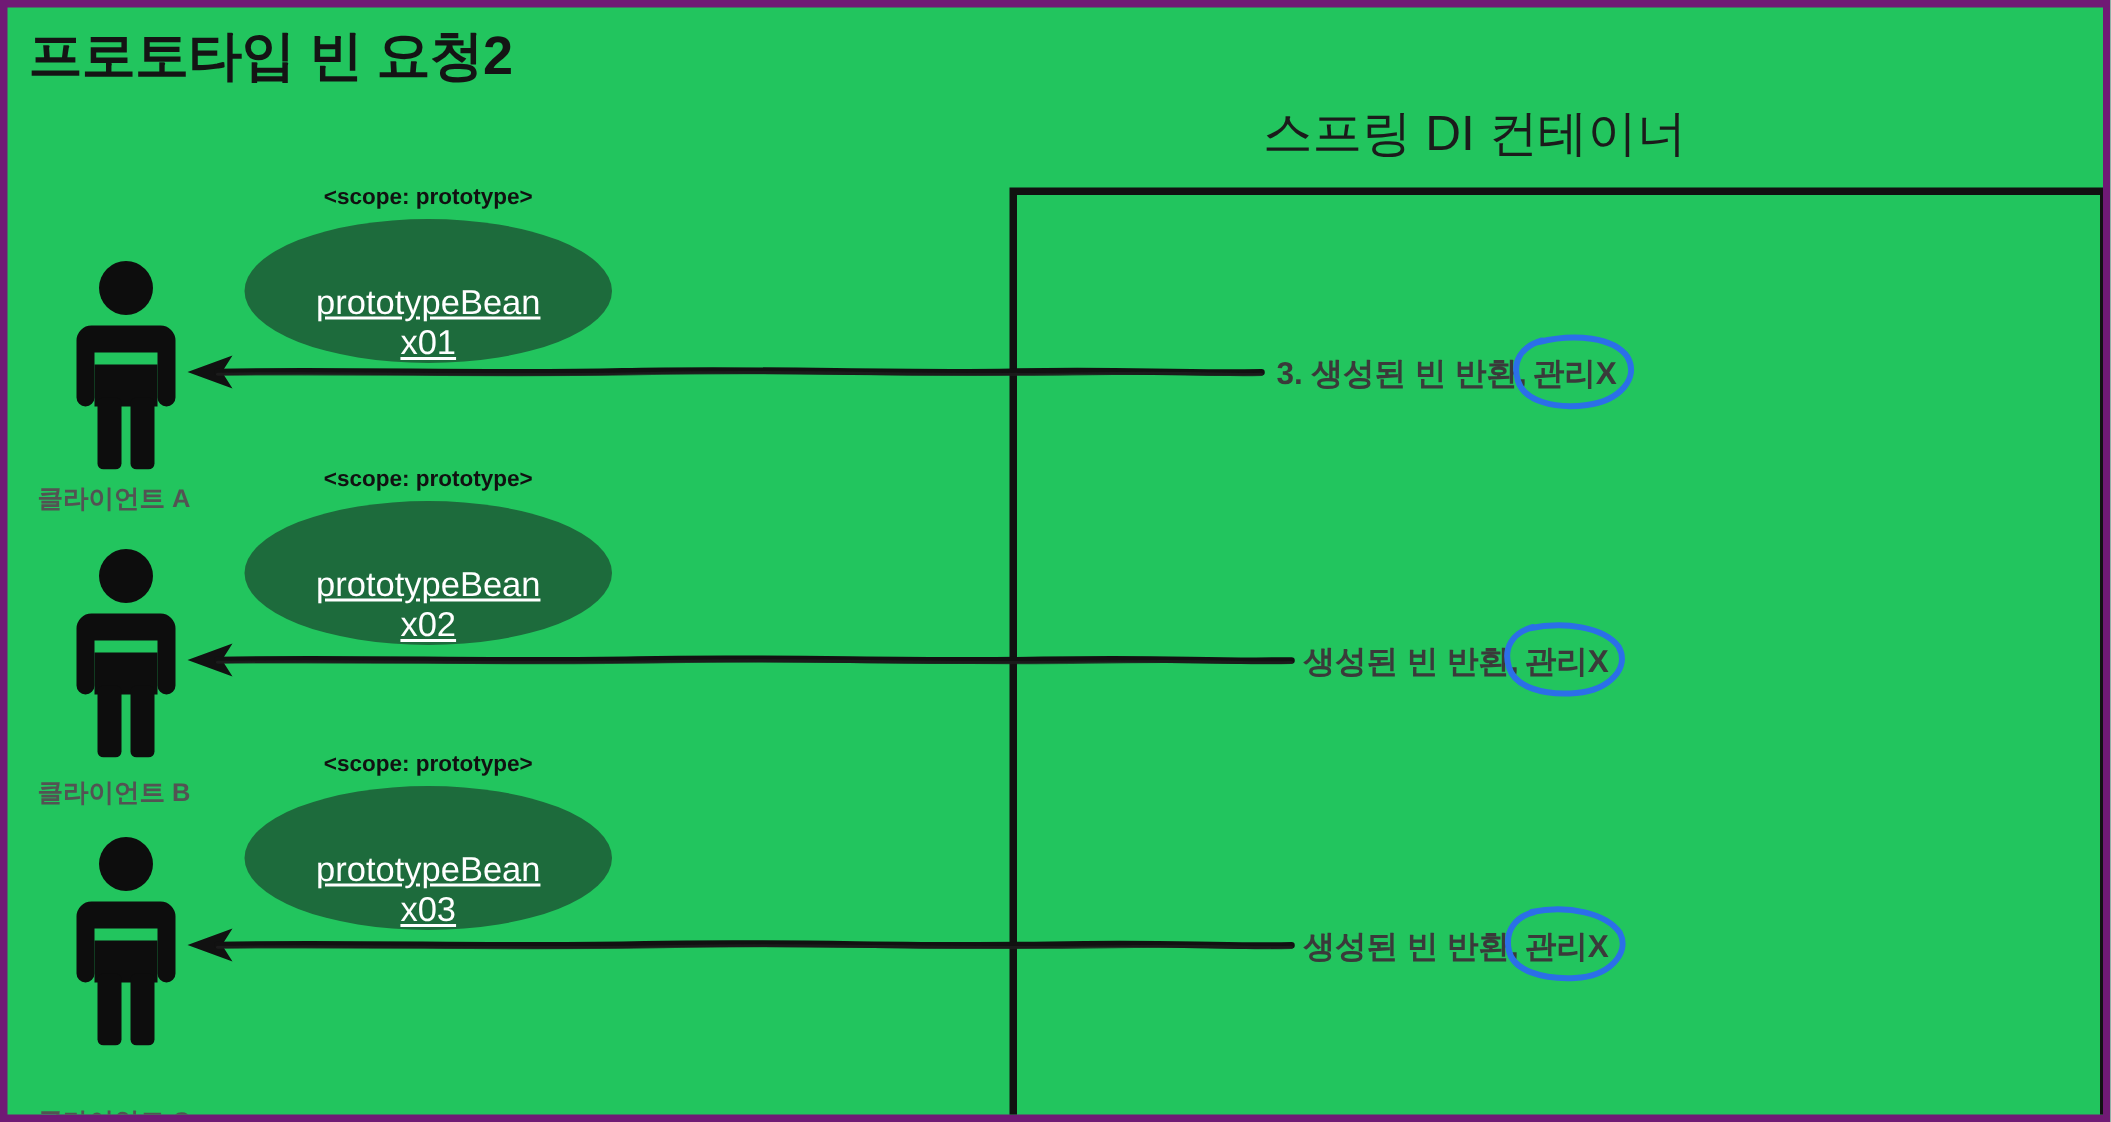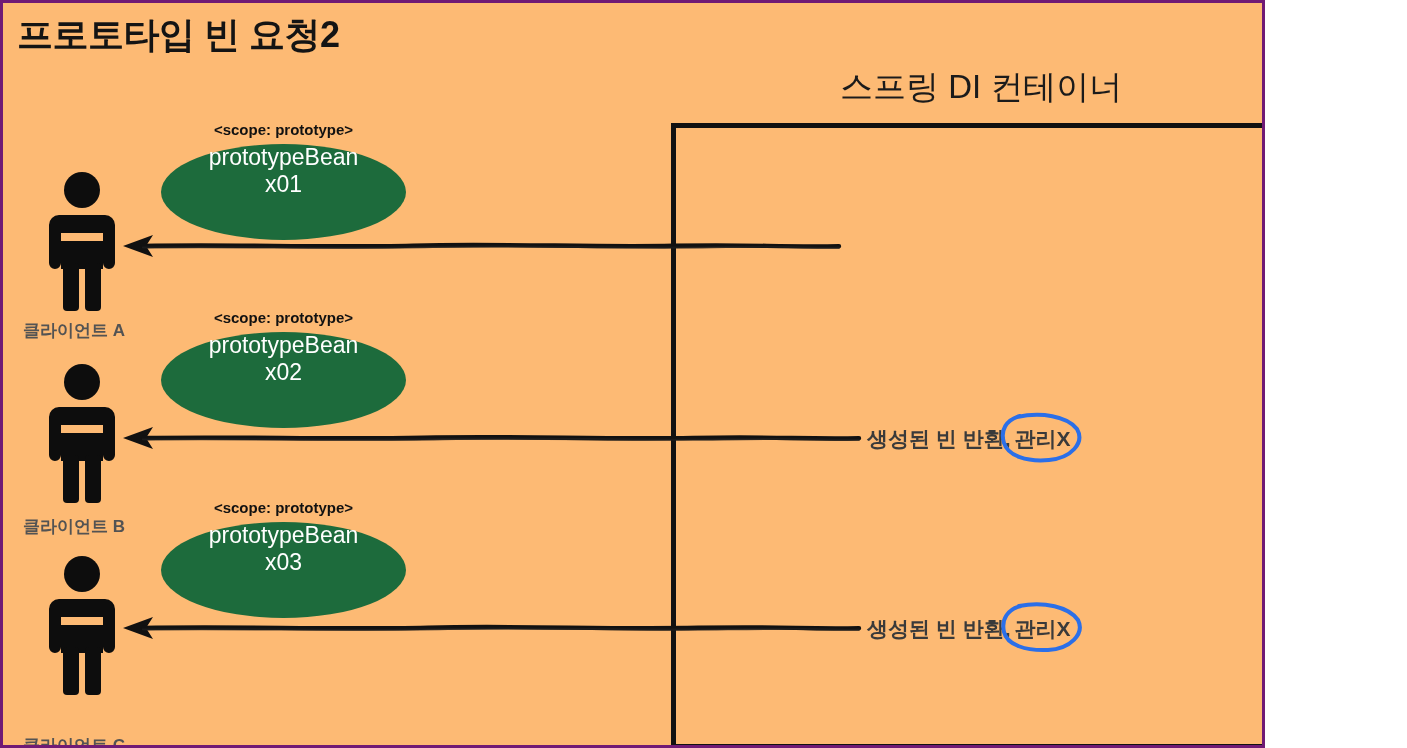--- a/index.html
+++ b/index.html
@@ -5,25 +5,25 @@
   html, body {
     margin: 0;
     padding: 0;
     background: #ffffff;
   }
   body {
     font-family: "Liberation Sans", "DejaVu Sans", sans-serif;
   }
   #canvas {
     position: relative;
-    width: 1265px;
+    width: 1407px;
     height: 748px;
-    background: #fdba74;
+    background: #22c55e;
     box-sizing: border-box;
-    border: 3px solid #701a75;
+    border: 5px solid #701a75;
     overflow: hidden;
   }
   .abs { position: absolute; }
 
   
   #page-title {
     left: 14px;
     top: 8px;
     font-size: 36px;
     font-weight: bold;
@@ -77,25 +77,26 @@
     text-align: center;
   }
   .bean-ellipse {
     width: 245px;
     height: 96px;
     border-radius: 50%;
     background: #1d6b3c;
     display: flex;
     flex-direction: column;
     align-items: center;
-    justify-content: flex-start;
+    justify-content: flex-end;
     color: #ffffff;
     font-size: 23px;
     line-height: 1.18;
     text-align: center;
+    text-decoration: underline;
   }
   .bean-name { display: block; }
   .bean-id { display: block; }
   .arrow-svg { display: block; }
 
   .arrow-label {
     font-size: 21px;
     font-weight: bold;
     color: #3a3a3a;
     white-space: nowrap;
@@ -144,20 +145,25 @@
     </div>
   </div>
 
   <div class="abs" style="left:110px; top:228px;">
     <svg class="arrow-svg" width="730" height="30" viewBox="0 0 730 30" aria-hidden="true">
       <path d="M10 15 L40 4 L33 15 L40 26 Z" fill="#111111"></path>
       <path d="M30 15 C 120 13.2, 210 16.8, 300 14.6 S 480 16.4, 560 14.8 S 660 16.2, 726 15.2" stroke="#111111" stroke-width="4.4" fill="none" stroke-linecap="round"></path>
       <path d="M30 16.5 C 130 15.2, 220 18.2, 320 16.0 S 500 18.0, 600 16.3 S 690 17.6, 726 16.6" stroke="#1f1f1f" stroke-width="2.1" fill="none" stroke-linecap="round" opacity="0.75"></path>
     </svg>
   </div>
+  <div class="abs arrow-label" style="left:846px; top:230px;">
+    <span>3. 생성된 빈 반환,</span><span class="circled"><span>관리X</span><svg class="annot-circle" viewBox="0 0 86 52" aria-hidden="true">
+          <path d="M20 6 C 44 0, 70 3, 79 16 C 87 30, 74 45, 52 48 C 30 51, 10 45, 6 32 C 2 19, 8 9, 22 5" stroke="#2b6fe8" stroke-width="4" fill="none" stroke-linecap="round" stroke-linejoin="round"></path>
+        </svg></span>
+  </div>
 
   <div class="abs person" style="left:40px; top:360px;">
     <svg viewBox="0 0 78 140" width="78" height="140" aria-hidden="true">
       <circle cx="39" cy="19" r="18" fill="#0d0d0d"></circle>
       <path d="M16 44 h46 a10 10 0 0 1 10 10 v38 a6 6 0 0 1 -12 0 v-30 h-42 v30 a6 6 0 0 1 -12 0 v-38 a10 10 0 0 1 10 -10 z" fill="#0d0d0d"></path>
       <rect x="18" y="70" width="42" height="28" fill="#0d0d0d"></rect>
       <rect x="20" y="92" width="16" height="48" rx="4" fill="#0d0d0d"></rect>
       <rect x="42" y="92" width="16" height="48" rx="4" fill="#0d0d0d"></rect>
     </svg>
   </div>

